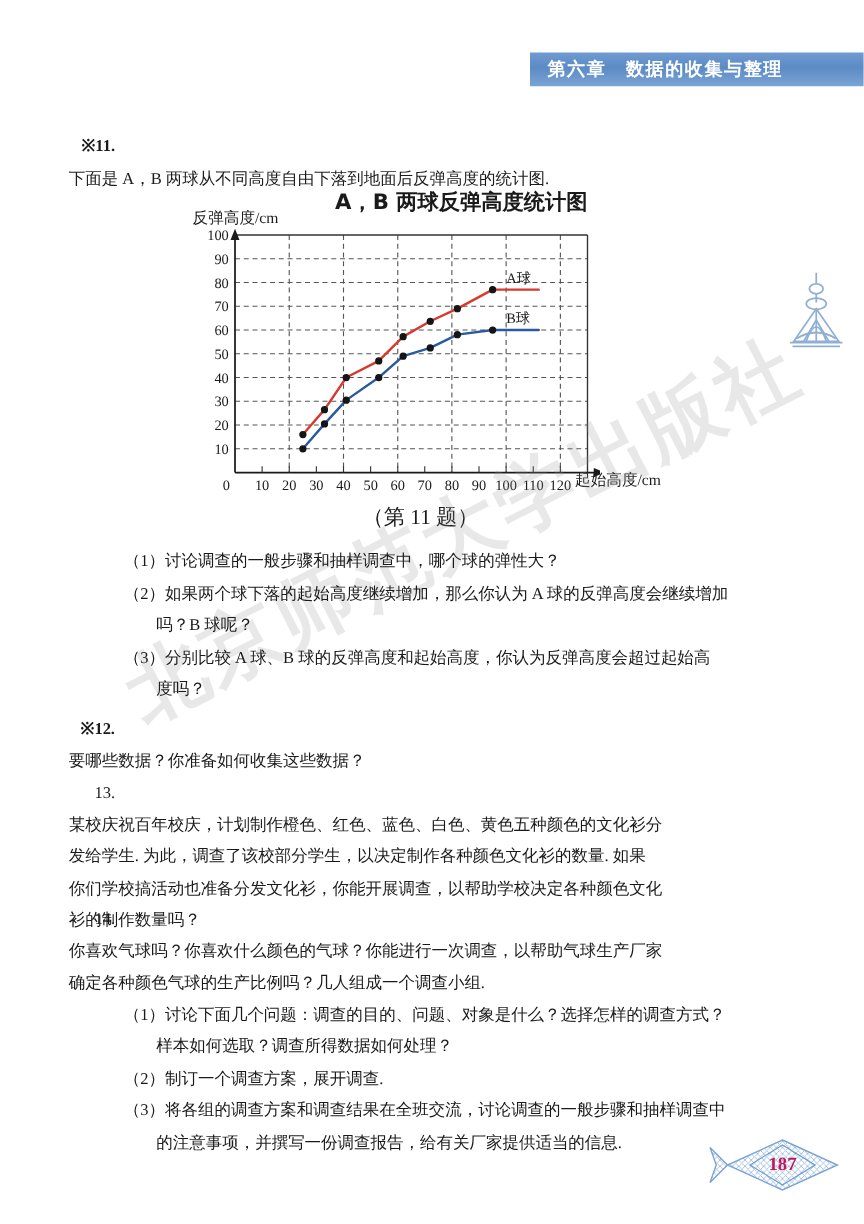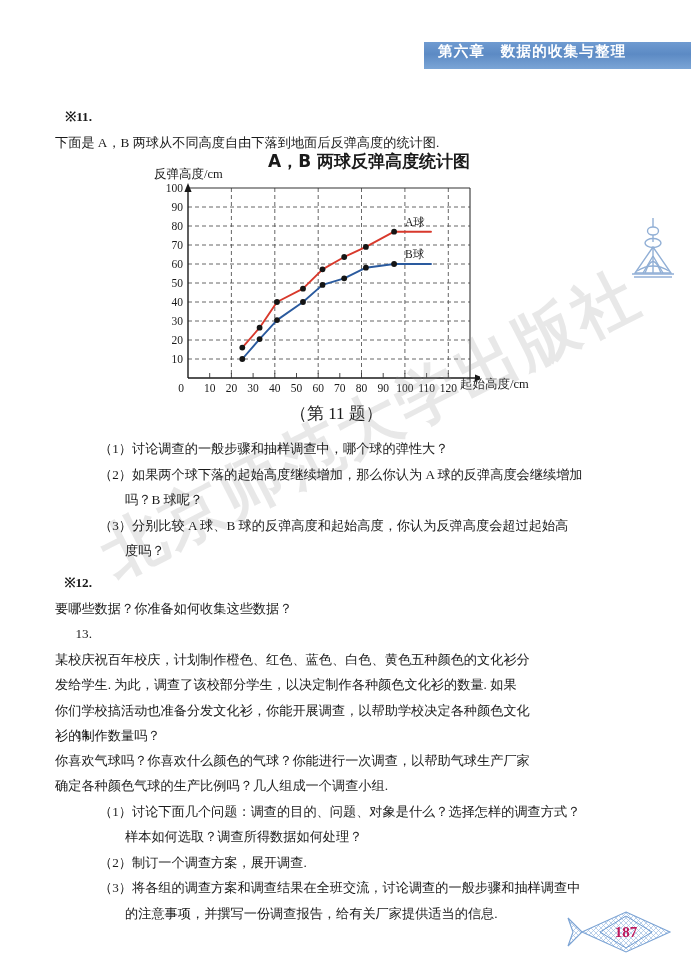--- a/index.html
+++ b/index.html
@@ -18,21 +18,21 @@
 
   
   #chapter-header {
     position: absolute;
     left: 424px;
     top: 42px;
     width: 267px;
     height: 27px;
     background: linear-gradient(to bottom, #6f9bd1 0%, #5c8ac4 45%, #7ba5d6 100%);
     display: flex;
-    align-items: flex-start;
+    align-items: center;
     box-sizing: border-box;
     padding-left: 14px;
   }
   #chapter-header .hdr-text {
     color: #ffffff;
     font-family: "DejaVu Sans", sans-serif;
     font-size: 14.5px;
     font-weight: bold;
     letter-spacing: 1.2px;
     white-space: nowrap;

